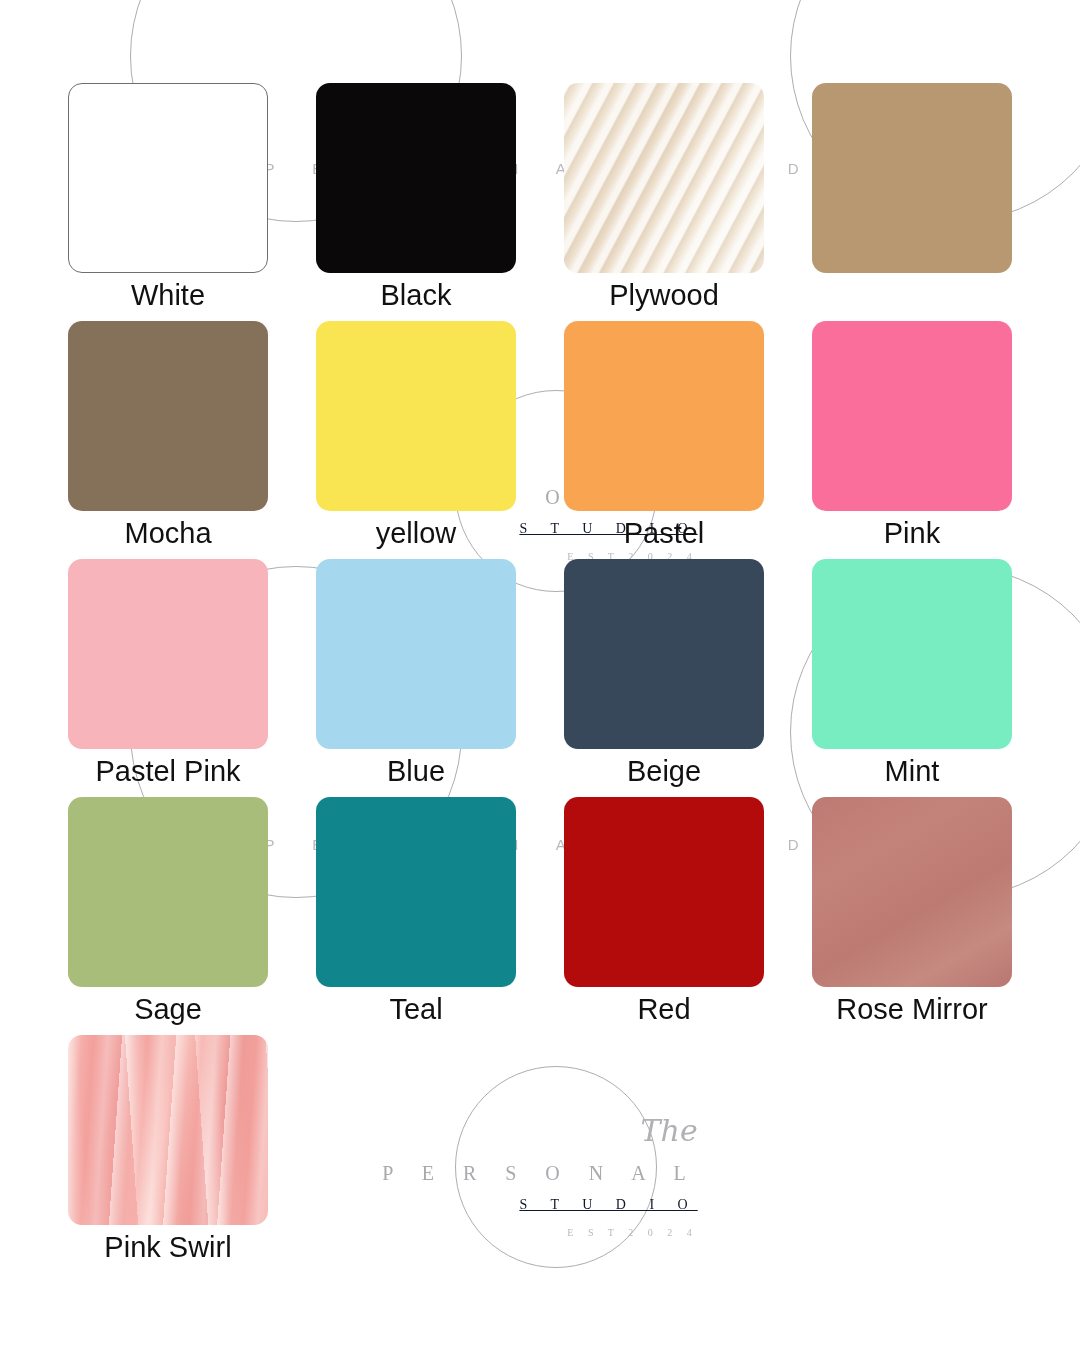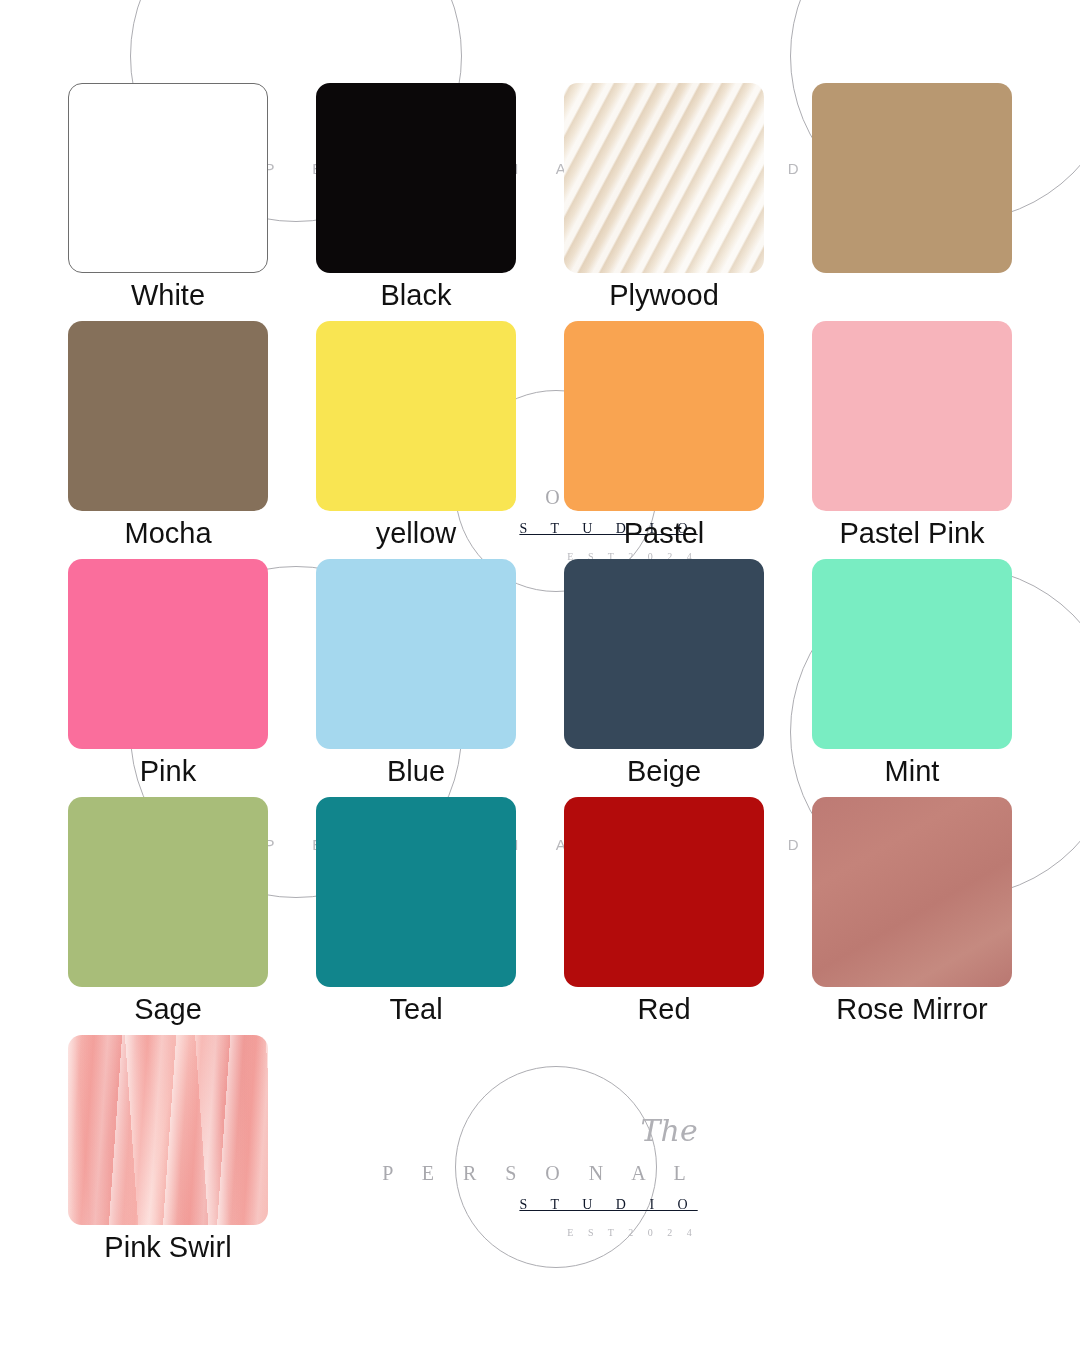--- a/index.html
+++ b/index.html
@@ -262,28 +262,28 @@
     </div>
     <div class="cell">
       <div class="chip" style="background: rgb(249, 229, 82);"></div>
       <div class="label">yellow</div>
     </div>
     <div class="cell">
       <div class="chip" style="background: rgb(249, 164, 81);"></div>
       <div class="label">Pastel</div>
     </div>
     <div class="cell">
+      <div class="chip" style="background: rgb(250, 110, 156);"></div>
+      <div class="label">Pink</div>
+    </div>
+    <div class="cell">
       <div class="chip" style="background: rgb(247, 180, 187);"></div>
       <div class="label">Pastel Pink</div>
     </div>
     <div class="cell">
-      <div class="chip" style="background: rgb(250, 110, 156);"></div>
-      <div class="label">Pink</div>
-    </div>
-    <div class="cell">
       <div class="chip" style="background: rgb(165, 216, 238);"></div>
       <div class="label">Blue</div>
     </div>
     <div class="cell">
       <div class="chip" style="background: rgb(54, 72, 90);"></div>
       <div class="label">Beige</div>
     </div>
     <div class="cell">
       <div class="chip" style="background: rgb(121, 237, 194);"></div>
       <div class="label">Mint</div>

